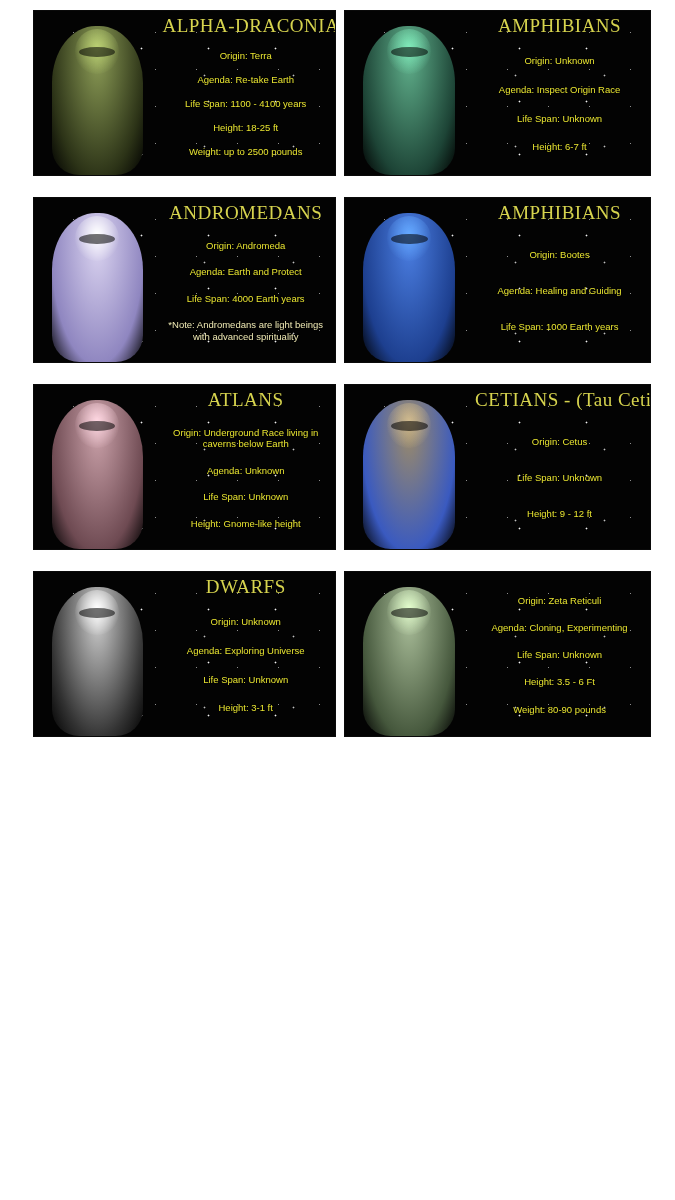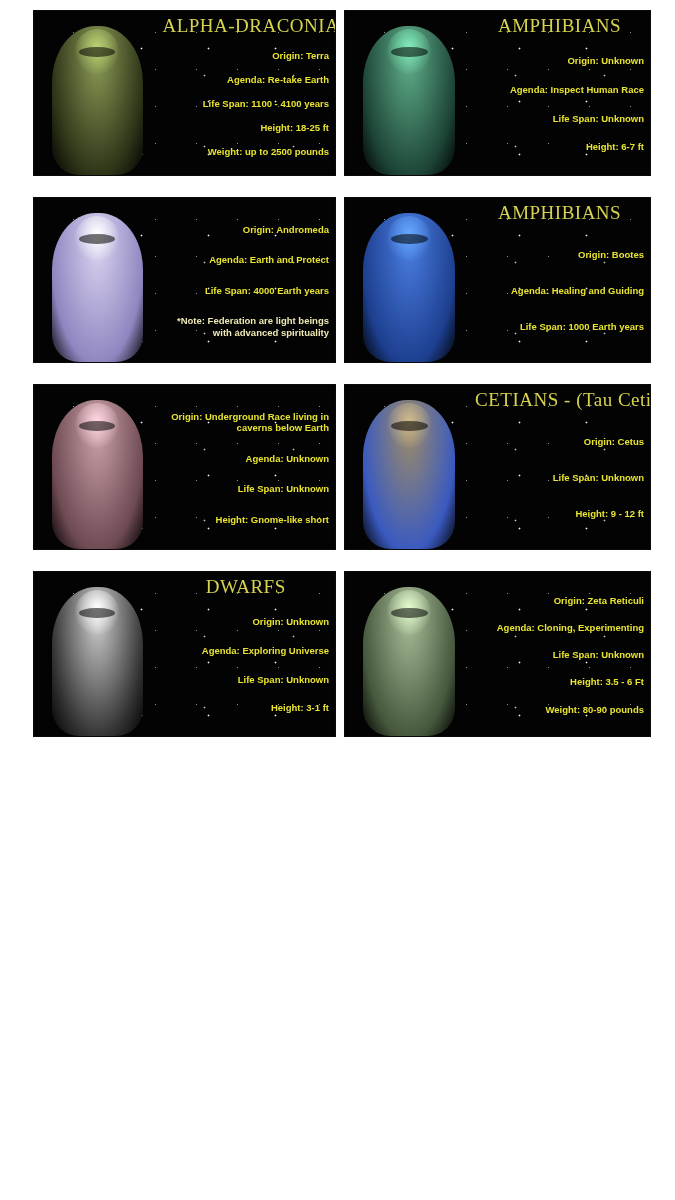--- a/index.html
+++ b/index.html
@@ -61,21 +61,21 @@
     font-family:"Liberation Serif","DejaVu Serif",serif;
     color:#d6d34e;font-weight:400;letter-spacing:.5px;
     white-space:nowrap;
   }
   .large .card-title{font-size:19px;line-height:1.05;}
   .card-lines{
     flex:1;display:flex;flex-direction:column;justify-content:space-evenly;
     padding-top:2px;
   }
   .card-line{
-    text-align:right;font-weight:bold;color:#e8e431;
+    text-align:center;font-weight:normal;color:#e8e431;
     text-shadow:0 0 1px rgba(0,0,0,.8);
   }
   .large .card-line{font-size:9.5px;line-height:1.2;}
   .card-line.note{color:#efe9b4;}
 </style>
 </head>
 <body>
 
 <div class="large-grid">
     <div class="card large">
@@ -98,36 +98,39 @@
     <div class="card large">
     <div class="figure-area">
       <div class="alien-figure" style="--c1: #5fae8a; --c2: #1d4436;"></div>
     </div>
     <div class="text-area">
       <div class="card-title">
         <span class="title-main">AMPHIBIANS</span>
       </div>
       <div class="card-lines">
           <div class="card-line">Origin: Unknown</div>
-          <div class="card-line">Agenda: Inspect Human Race</div>
+          <div class="card-line">Agenda: Inspect Origin Race</div>
           <div class="card-line">Life Span: Unknown</div>
           <div class="card-line">Height: 6-7 ft</div>
         </div>
     </div>
   </div>
     <div class="card large">
     <div class="figure-area">
       <div class="alien-figure" style="--c1: #d9d2ef; --c2: #8f86c0;"></div>
     </div>
     <div class="text-area">
+      <div class="card-title">
+        <span class="title-main">ANDROMEDANS</span>
+      </div>
       <div class="card-lines">
           <div class="card-line">Origin: Andromeda</div>
           <div class="card-line">Agenda: Earth and Protect</div>
           <div class="card-line">Life Span: 4000 Earth years</div>
-          <div class="card-line note">*Note: Federation are light beings with advanced spirituality</div>
+          <div class="card-line note">*Note: Andromedans are light beings with advanced spirituality</div>
         </div>
     </div>
   </div>
     <div class="card large">
     <div class="figure-area">
       <div class="alien-figure" style="--c1: #4a7de0; --c2: #1d3f8f;"></div>
     </div>
     <div class="text-area">
       <div class="card-title">
         <span class="title-main">AMPHIBIANS</span>
@@ -137,25 +140,28 @@
           <div class="card-line">Agenda: Healing and Guiding</div>
           <div class="card-line">Life Span: 1000 Earth years</div>
         </div>
     </div>
   </div>
     <div class="card large">
     <div class="figure-area">
       <div class="alien-figure" style="--c1: #c9a0a8; --c2: #6e4a52;"></div>
     </div>
     <div class="text-area">
+      <div class="card-title">
+        <span class="title-main">ATLANS</span>
+      </div>
       <div class="card-lines">
           <div class="card-line">Origin: Underground Race living in caverns below Earth</div>
           <div class="card-line">Agenda: Unknown</div>
           <div class="card-line">Life Span: Unknown</div>
-          <div class="card-line">Height: Gnome-like short</div>
+          <div class="card-line">Height: Gnome-like height</div>
         </div>
     </div>
   </div>
     <div class="card large">
     <div class="figure-area">
       <div class="alien-figure" style="--c1: #9a8a6a; --c2: #3a5ac0;"></div>
     </div>
     <div class="text-area">
       <div class="card-title">
         <span class="title-main">CETIANS - (Tau Cetians)</span>

